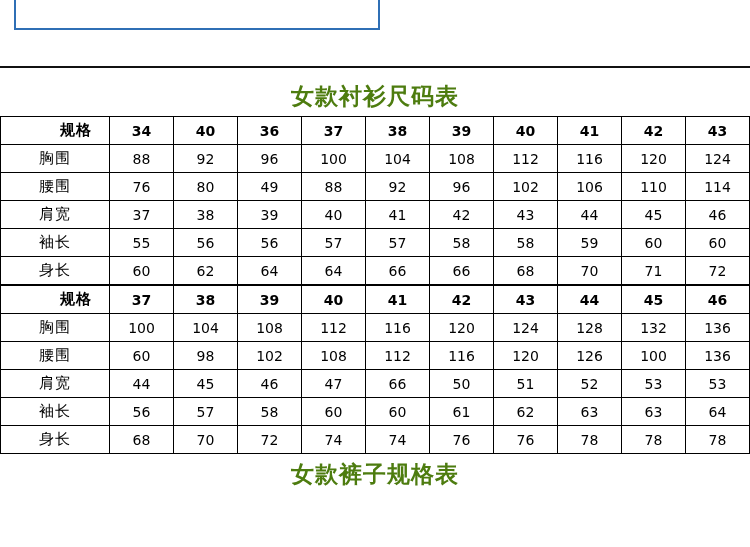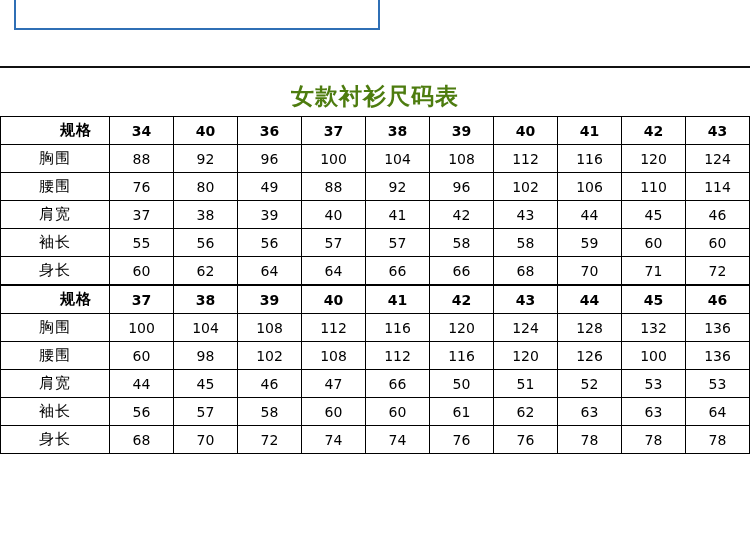--- a/index.html
+++ b/index.html
@@ -270,14 +270,15 @@
           <td>76</td>
           <td>76</td>
           <td>78</td>
           <td>78</td>
           <td>78</td>
         </tr>
       </tbody>
     </table>
   </div>
 
+  <div class="section-title">女款裤子规格表</div>
 
 </div>
 
 </body></html>

